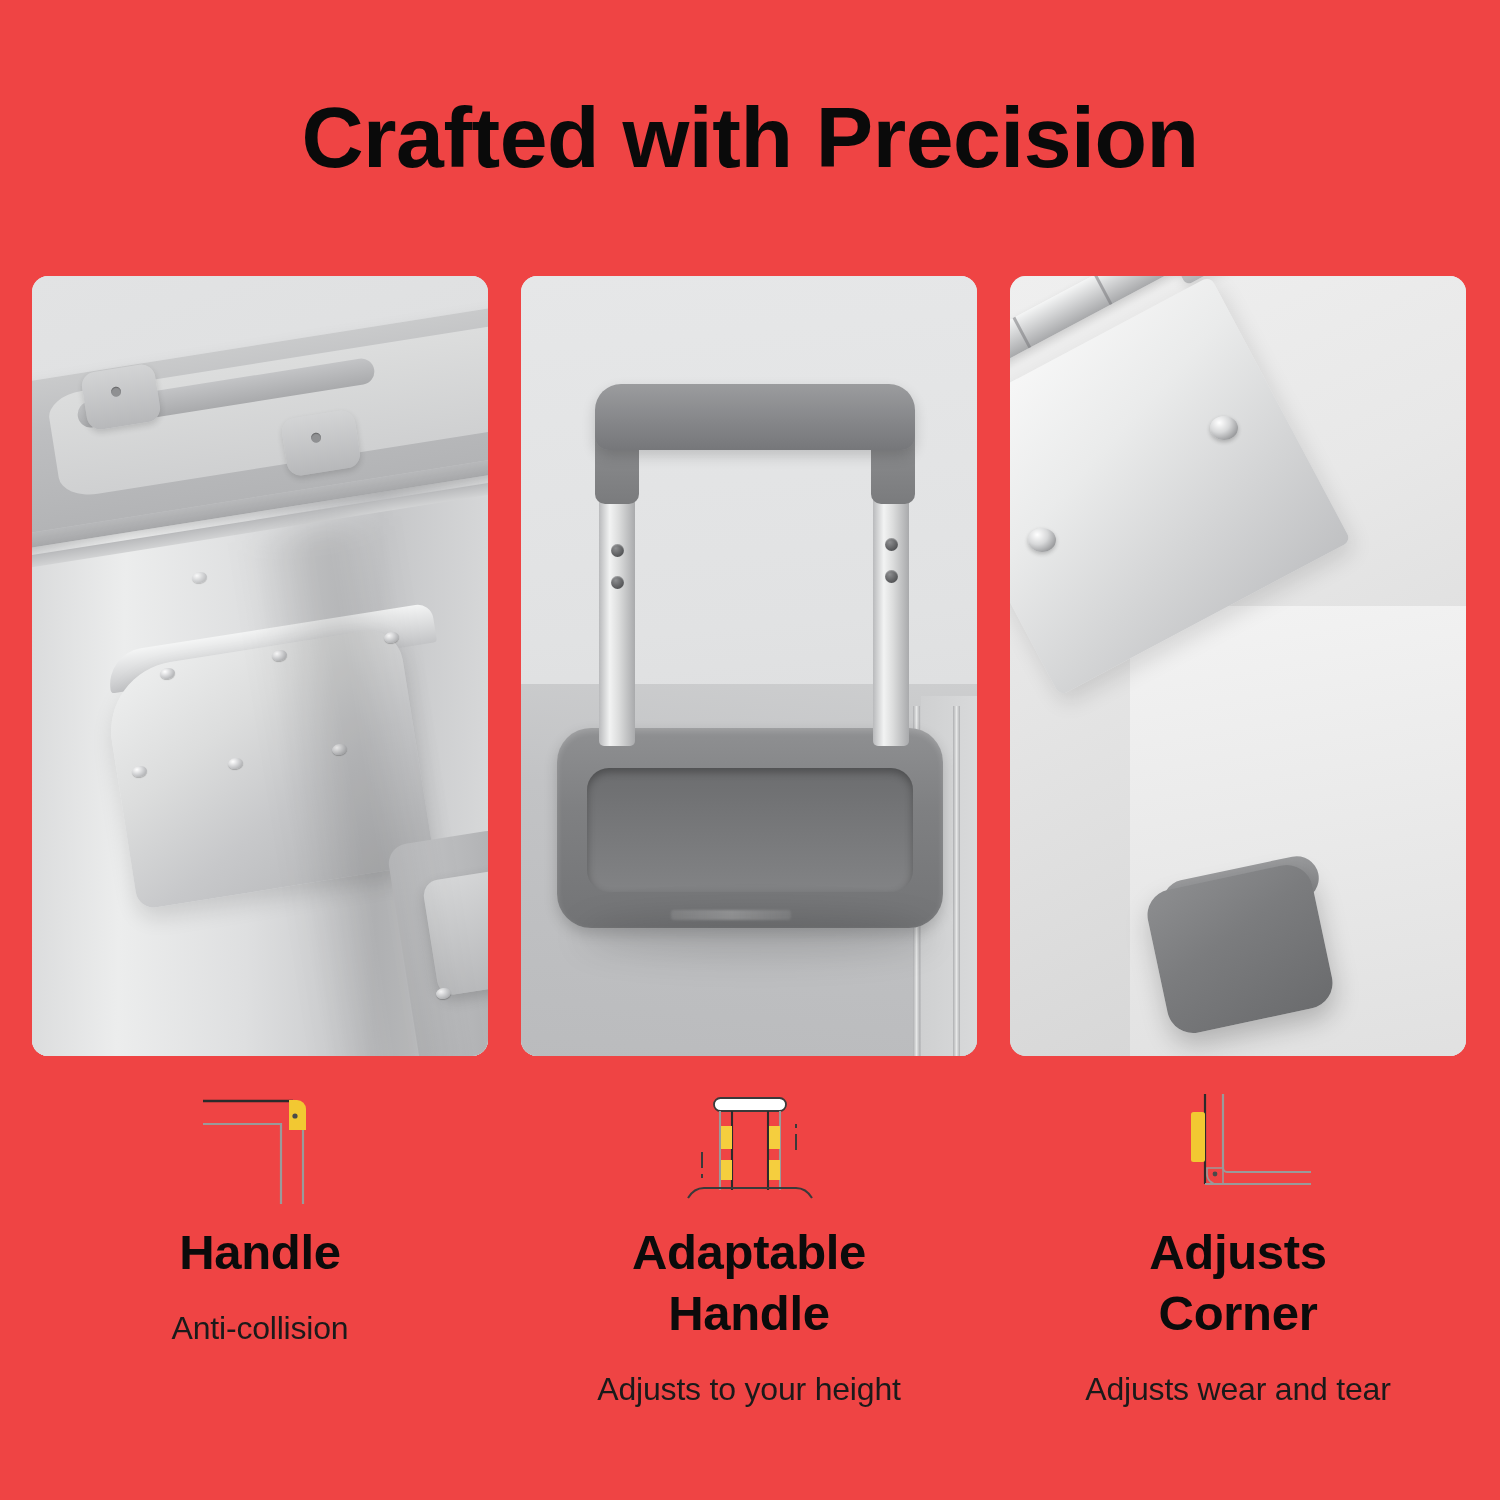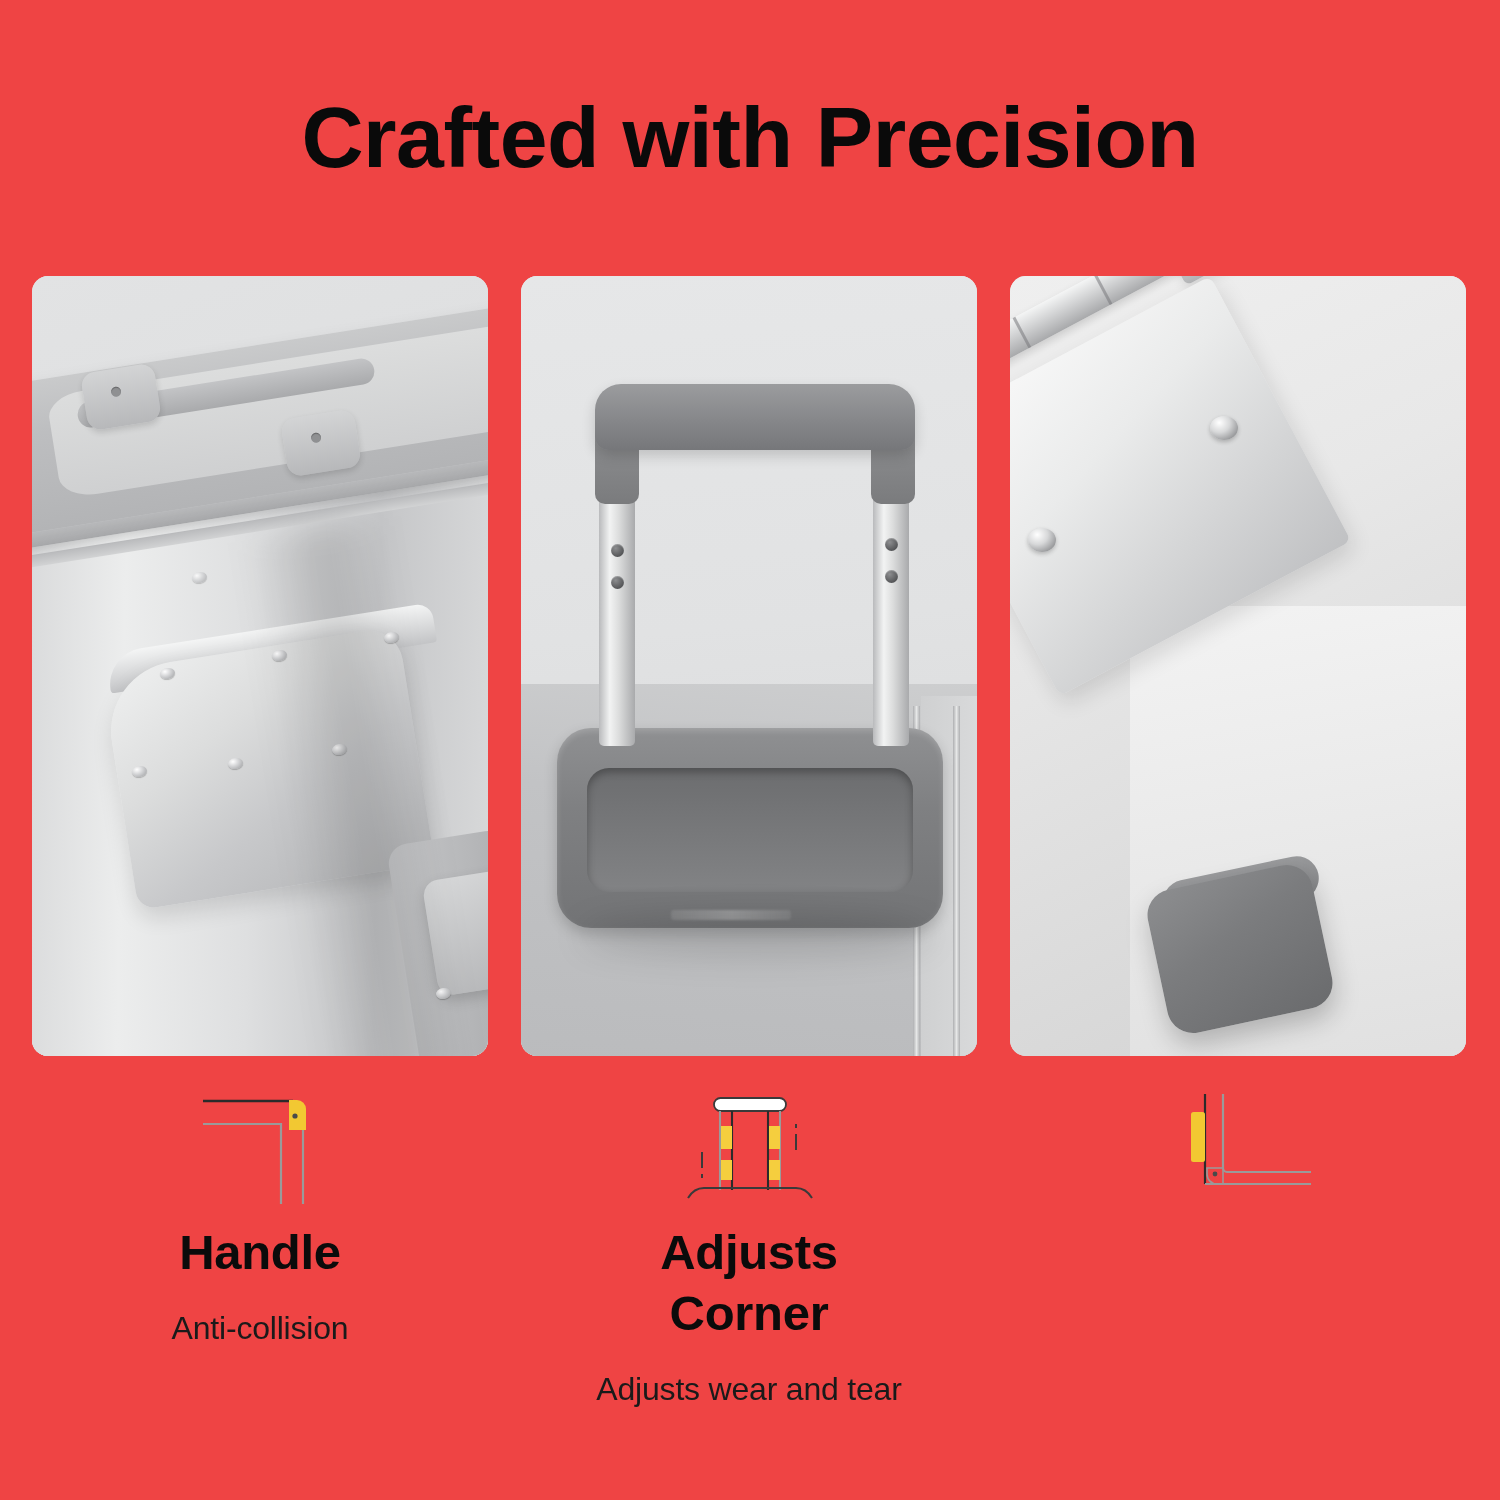--- a/index.html
+++ b/index.html
@@ -562,20 +562,27 @@
 
   <div class="captions">
 
     <div class="caption-cell">
       <div class="caption-title">
         <div>Handle</div>
       </div>
       <div class="caption-sub">Anti-collision</div>
     </div>
 
+    <div class="caption-cell">
+      <div class="caption-title">
+        <div>Adaptable</div>
+        <div>Handle</div>
+      </div>
+      <div class="caption-sub">Adjusts to your height</div>
+    </div>
 
     <div class="caption-cell">
       <div class="caption-title">
         <div>Adjusts</div>
         <div>Corner</div>
       </div>
       <div class="caption-sub">Adjusts wear and tear</div>
     </div>
 
   </div>

